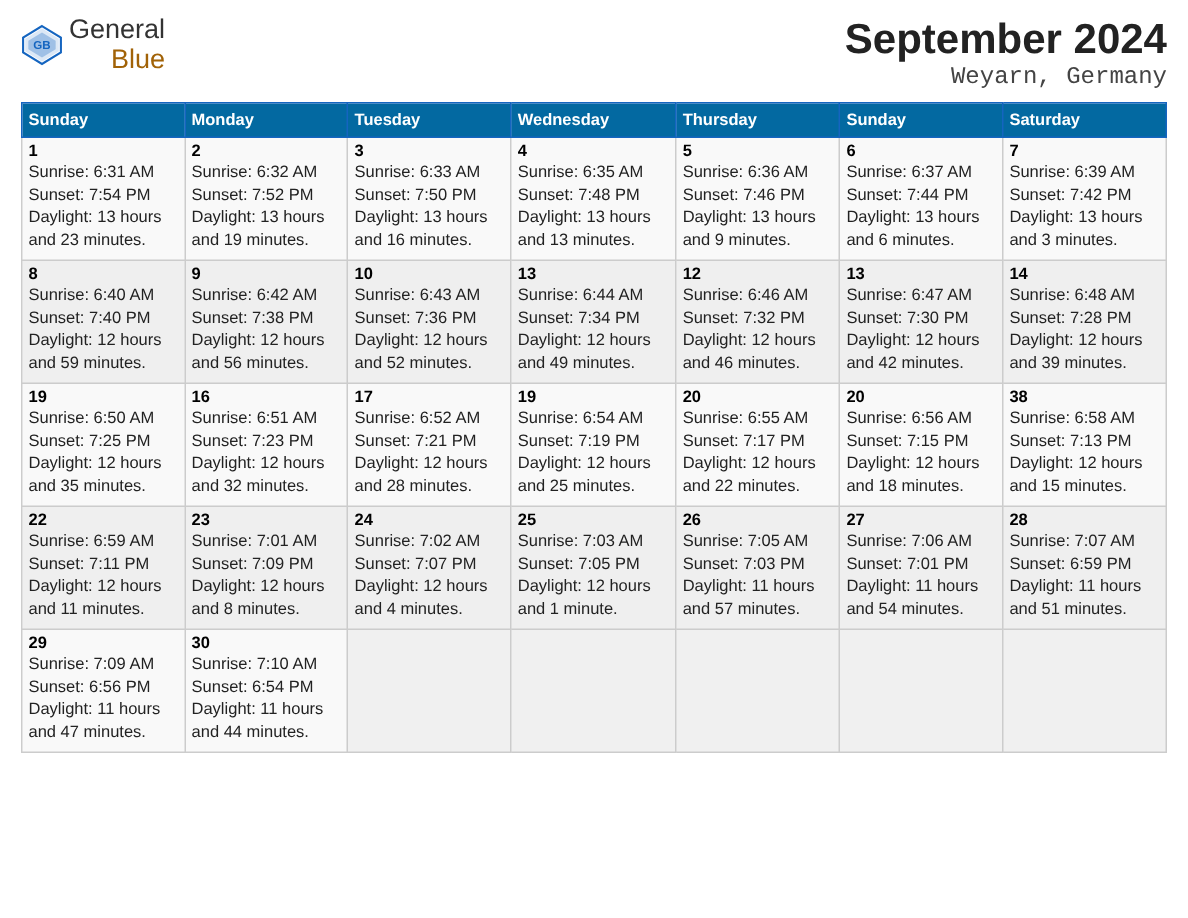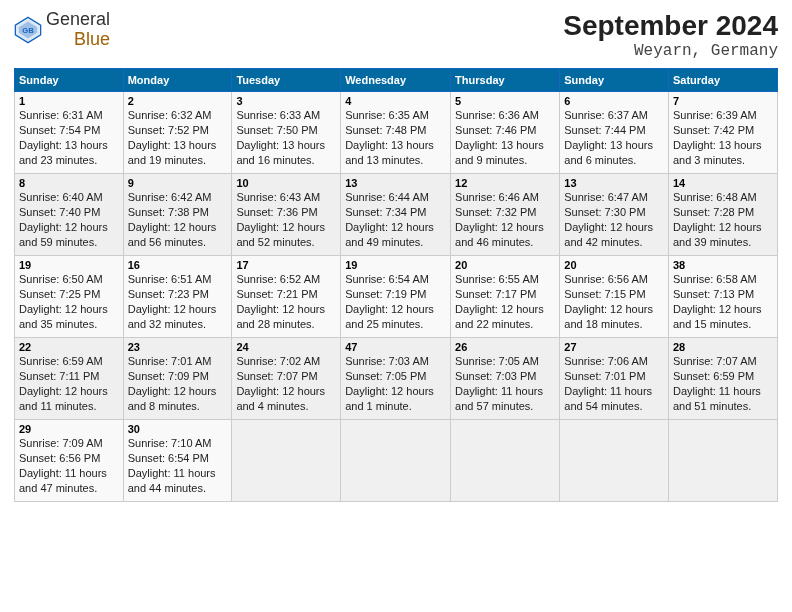--- a/index.html
+++ b/index.html
@@ -231,21 +231,21 @@
           </td>
           <td>
             <span class="day-num">23</span>
             <div class="cell-text">Sunrise: 7:01 AM<br>Sunset: 7:09 PM<br>Daylight: 12 hours and 8 minutes.</div>
           </td>
           <td>
             <span class="day-num">24</span>
             <div class="cell-text">Sunrise: 7:02 AM<br>Sunset: 7:07 PM<br>Daylight: 12 hours and 4 minutes.</div>
           </td>
           <td>
-            <span class="day-num">47</span>
+            <span class="day-num">25</span>
             <div class="cell-text">Sunrise: 7:03 AM<br>Sunset: 7:05 PM<br>Daylight: 12 hours and 1 minute.</div>
           </td>
           <td>
             <span class="day-num">26</span>
             <div class="cell-text">Sunrise: 7:05 AM<br>Sunset: 7:03 PM<br>Daylight: 11 hours and 57 minutes.</div>
           </td>
           <td>
             <span class="day-num">27</span>
             <div class="cell-text">Sunrise: 7:06 AM<br>Sunset: 7:01 PM<br>Daylight: 11 hours and 54 minutes.</div>
           </td>

